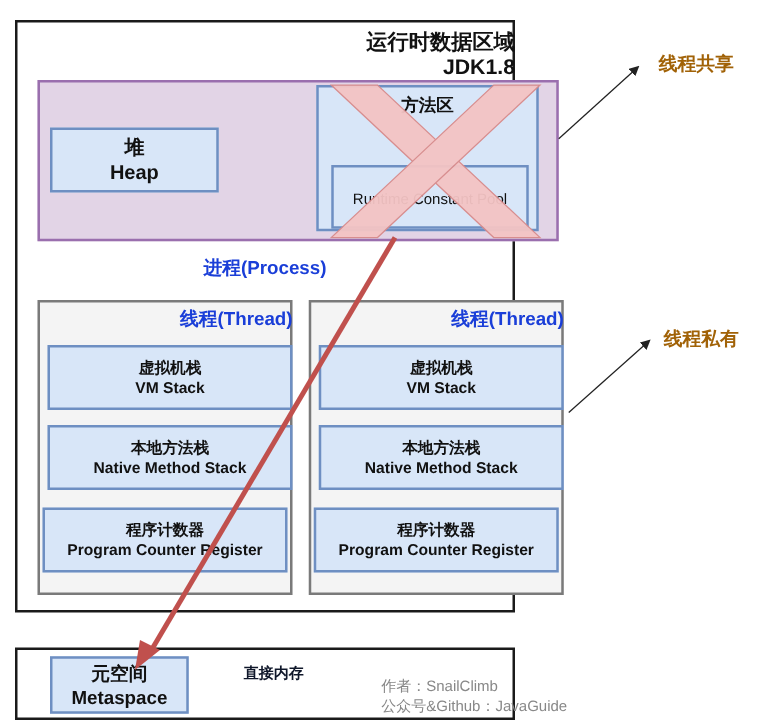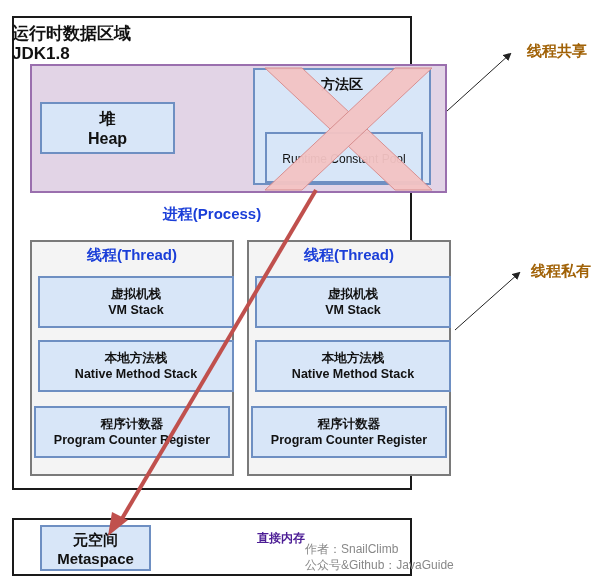--- a/index.html
+++ b/index.html
@@ -1,32 +1,32 @@
 <!DOCTYPE html>
 <html><head>
 <meta charset="utf-8">
 <style>
   html, body { margin: 0; padding: 0; background: #ffffff; }
   body { width: 614px; height: 580px; position: relative; overflow: hidden;
          font-family: "Liberation Sans", "DejaVu Sans", sans-serif; }
   .abs { position: absolute; box-sizing: border-box; }
   .outer { left: 12px; top: 16px; width: 400px; height: 474px; border: 2px solid #1a1a1a; background: #fff; }
-  .title { left: 12px; width: 400px; text-align: left; font-weight: bold; font-size: 17px; color: #111; }
+  .title { left: 12px; width: 400px; text-align: right; font-weight: bold; font-size: 17px; color: #111; }
   .shared { left: 30px; top: 64px; width: 417px; height: 129px; background: #e2d4e6; border: 2px solid #9a6fae; }
   .blue { background: #d8e6f8; border: 2px solid #6e8fc2; text-align: center; font-weight: bold; color: #111; }
   .heap { left: 40px; top: 102px; width: 135px; height: 52px; font-size: 16px; line-height: 20px; padding-top: 5px; }
   .method { left: 253px; top: 68px; width: 178px; height: 117px; font-size: 13px; }
   .rcp { left: 265px; top: 132px; width: 158px; height: 51px; font-size: 12px; }
   .process { left: 12px; width: 400px; top: 205px; text-align: center; color: #1a3ed8; font-weight: bold; font-size: 15px; }
   .thread { width: 204px; height: 236px; background: #f4f4f4; border: 2px solid #7a7a7a; top: 240px; }
-  .thread-title { width: 204px; text-align: center; color: #1a3ed8; font-weight: bold; font-size: 15px; }
+  .thread-title { width: 204px; text-align: right; color: #1a3ed8; font-weight: bold; font-size: 15px; }
   .cell { width: 196px; font-size: 12.5px; line-height: 16px; padding-top: 8px; height: 52px; }
   .bottom { left: 12px; top: 518px; width: 400px; height: 58px; border: 2px solid #1a1a1a; background: #fff; }
   .meta { left: 40px; top: 525px; width: 111px; height: 46px; font-size: 15px; line-height: 19px; padding-top: 3px; }
-  .direct { left: 195px; top: 530px; width: 110px; text-align: right; font-weight: bold; font-size: 12px; line-height: 16px; color:#4c1d95; }
+  .direct { left: 195px; top: 530px; width: 110px; text-align: left; font-weight: bold; font-size: 12px; line-height: 16px; color:#0f172a; }
   .credit { left: 305px; font-size: 12px; color: #888; line-height: 16px; white-space: nowrap; }
   .note { font-weight: bold; font-size: 15px; color: #a16207; }
   svg.overlay { position: absolute; left: 0; top: 0; }
 </style>
 </head>
 <body>
 
 <div class="abs outer"></div>
 <div class="abs title" style="top:22px;">运行时数据区域</div>
 <div class="abs title" style="top:44px;">JDK1.8</div>

